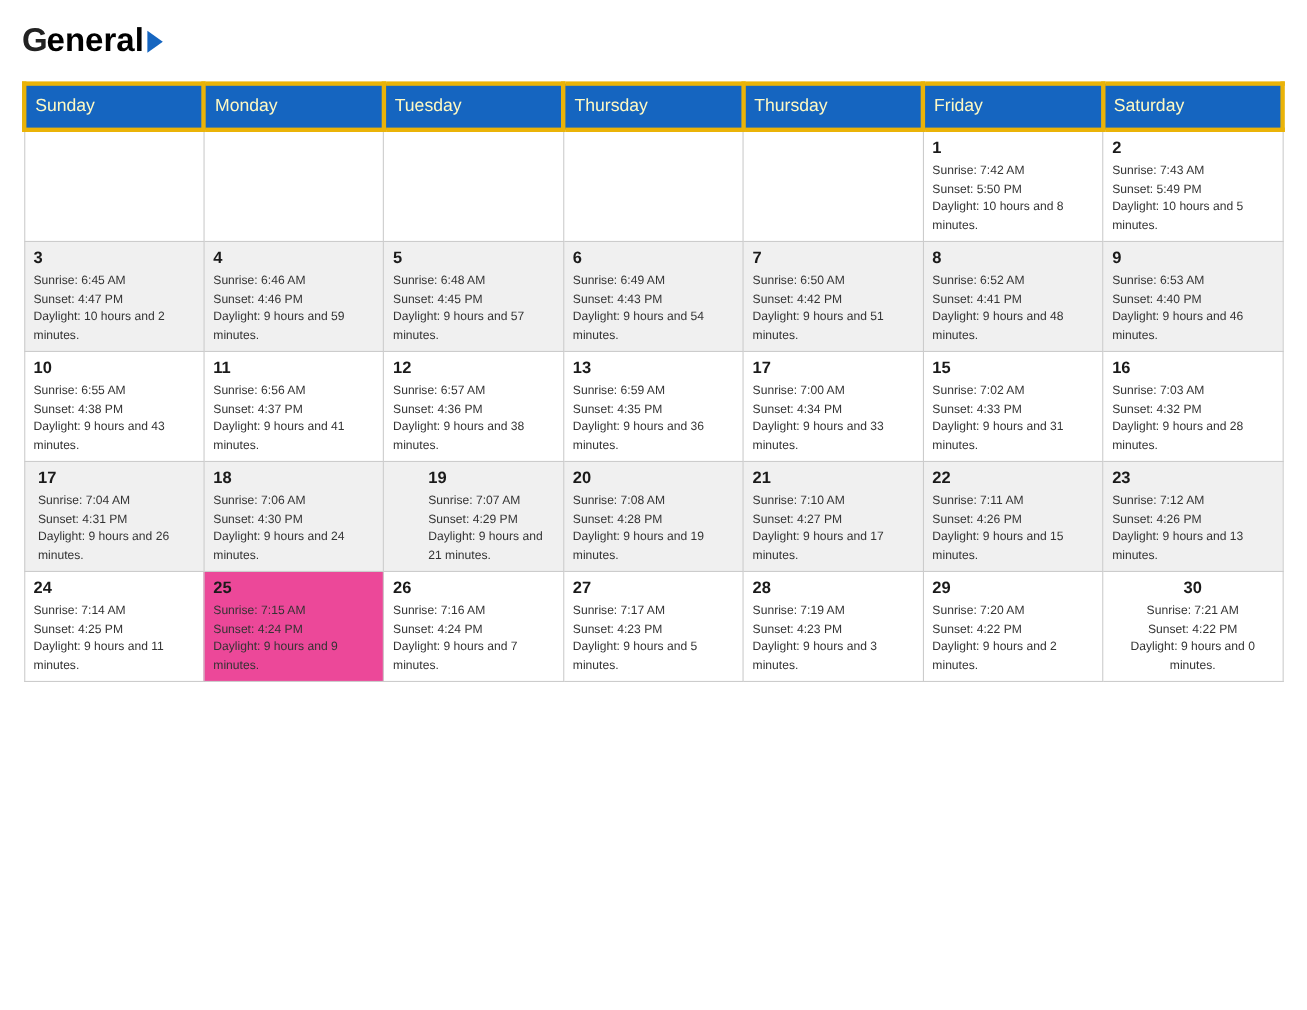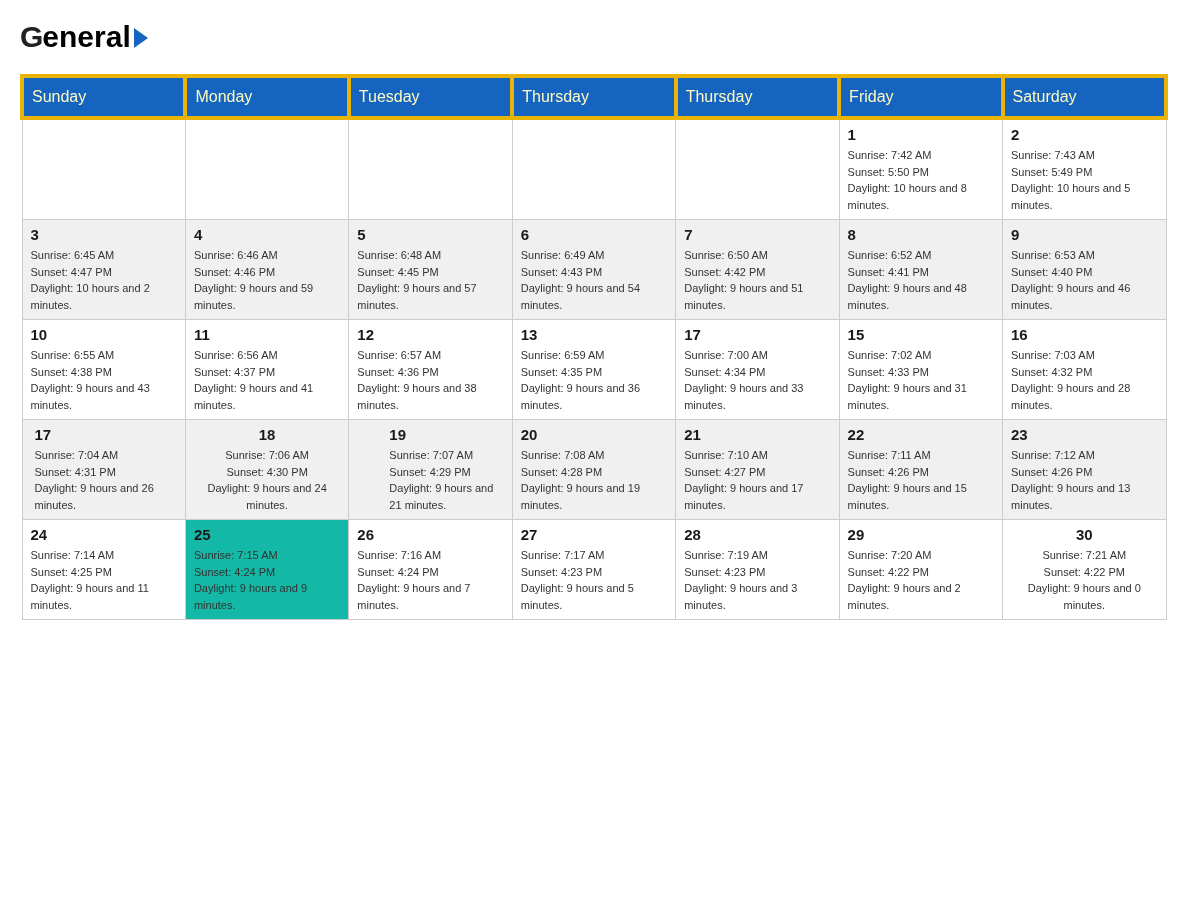--- a/index.html
+++ b/index.html
@@ -214,21 +214,21 @@
         <td style="background: rgb(255, 255, 255);">
           <span class="day-number">16</span>
           <div class="day-info">Sunrise: 7:03 AM<br>Sunset: 4:32 PM<br>Daylight: 9 hours and 28 minutes.</div>
         </td>
       </tr>
       <tr>
         <td style="background: rgb(240, 240, 240); padding-left: 12px;">
           <span class="day-number">17</span>
           <div class="day-info">Sunrise: 7:04 AM<br>Sunset: 4:31 PM<br>Daylight: 9 hours and 26 minutes.</div>
         </td>
-        <td style="background: rgb(240, 240, 240); text-align: center;">
+        <td style="background: rgb(240, 240, 240);">
           <span class="day-number">18</span>
           <div class="day-info">Sunrise: 7:06 AM<br>Sunset: 4:30 PM<br>Daylight: 9 hours and 24 minutes.</div>
         </td>
         <td style="background: rgb(240, 240, 240); padding-left: 40px;">
           <span class="day-number">19</span>
           <div class="day-info">Sunrise: 7:07 AM<br>Sunset: 4:29 PM<br>Daylight: 9 hours and 21 minutes.</div>
         </td>
         <td style="background: rgb(240, 240, 240);">
           <span class="day-number">20</span>
           <div class="day-info">Sunrise: 7:08 AM<br>Sunset: 4:28 PM<br>Daylight: 9 hours and 19 minutes.</div>
@@ -244,21 +244,21 @@
         <td style="background: rgb(240, 240, 240); margin-top: 24px;">
           <span class="day-number">23</span>
           <div class="day-info">Sunrise: 7:12 AM<br>Sunset: 4:26 PM<br>Daylight: 9 hours and 13 minutes.</div>
         </td>
       </tr>
       <tr>
         <td style="background: rgb(255, 255, 255);">
           <span class="day-number">24</span>
           <div class="day-info">Sunrise: 7:14 AM<br>Sunset: 4:25 PM<br>Daylight: 9 hours and 11 minutes.</div>
         </td>
-        <td style="background: #14b8a6;">
+        <td style="background: #ec4899;">
           <span class="day-number">25</span>
           <div class="day-info">Sunrise: 7:15 AM<br>Sunset: 4:24 PM<br>Daylight: 9 hours and 9 minutes.</div>
         </td>
         <td style="background: rgb(255, 255, 255);">
           <span class="day-number">26</span>
           <div class="day-info">Sunrise: 7:16 AM<br>Sunset: 4:24 PM<br>Daylight: 9 hours and 7 minutes.</div>
         </td>
         <td style="background: rgb(255, 255, 255);">
           <span class="day-number">27</span>
           <div class="day-info">Sunrise: 7:17 AM<br>Sunset: 4:23 PM<br>Daylight: 9 hours and 5 minutes.</div>

